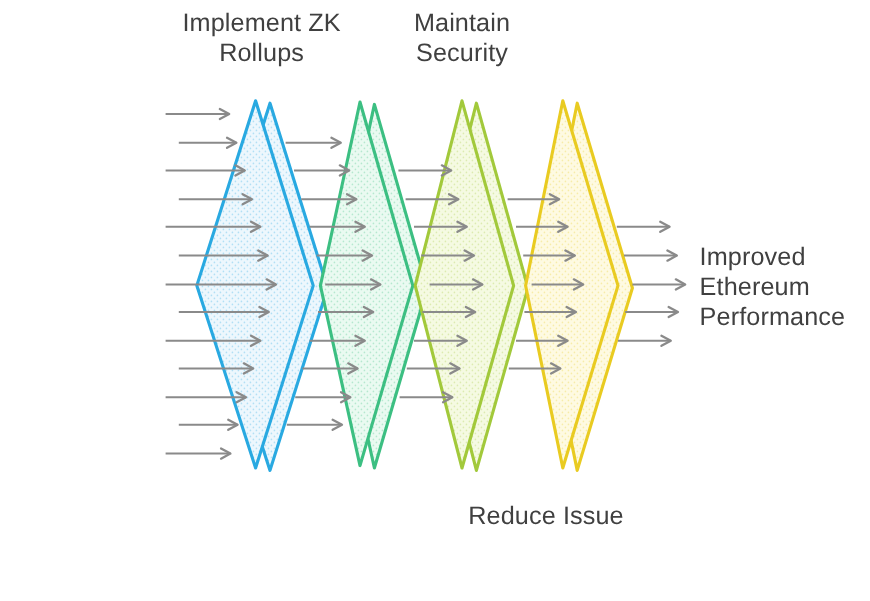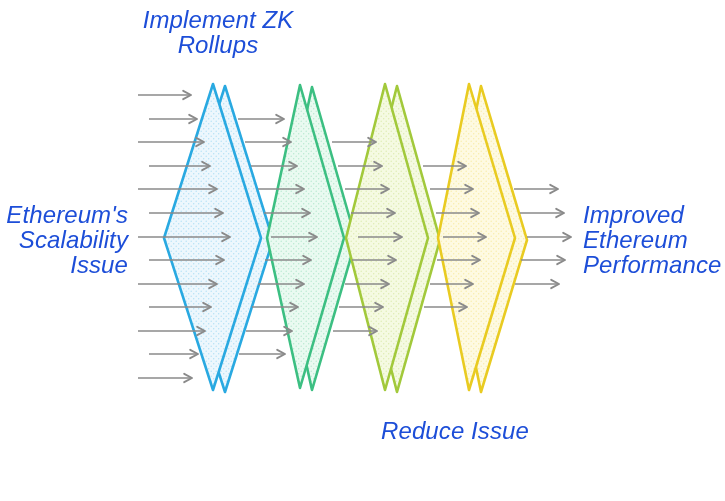--- a/index.html
+++ b/index.html
@@ -11,26 +11,25 @@
     overflow: hidden;
     font-family: "Liberation Sans", sans-serif;
   }
   .canvas svg {
     position: absolute;
     left: 0; top: 0;
     width: 725px; height: 501px;
   }
   .lbl {
     position: absolute;
-    font-size: 24px;
+    font-size: 21px;
     line-height: 25px;
-    color: #1d4ed8;
+    color: #404040;
     white-space: pre-line;
     letter-spacing: 0.1px;
-    font-style: italic;
   }
   .lbl.center { text-align: center; }
   .lbl.right  { text-align: right; }
   .lbl.left   { text-align: left; }
 </style>
 </head>
 <body>
 
 <div class="canvas">
 
@@ -129,24 +128,23 @@
         <line x1="520" y1="213" x2="564" y2="213" stroke="#8a8a8a" stroke-width="1.7" marker-end="url(#ah)"></line>
         <line x1="527" y1="237" x2="571" y2="237" stroke="#8a8a8a" stroke-width="1.7" marker-end="url(#ah)"></line>
         <line x1="521" y1="260" x2="565" y2="260" stroke="#8a8a8a" stroke-width="1.7" marker-end="url(#ah)"></line>
         <line x1="515" y1="284" x2="559" y2="284" stroke="#8a8a8a" stroke-width="1.7" marker-end="url(#ah)"></line>
       </g>
     </svg>
 
   <div class="lbl center" style="left:118px; top:7px;   width:200px;">Implement ZK
 Rollups</div>
 
+  <div class="lbl center" style="left:285px; top:7px;   width:200px;">Maintain
+Security</div>
 
-  <div class="lbl right" style="left:0px;   top:202px; width:128px;">Ethereum's
-Scalability
-Issue</div>
 
   <div class="lbl left" style="left:583px; top:202px; width:140px;">Improved
 Ethereum
 Performance</div>
 
 
   <div class="lbl center" style="left:355px; top:418px; width:200px;">Reduce Issue</div>
 
 </div>
 

